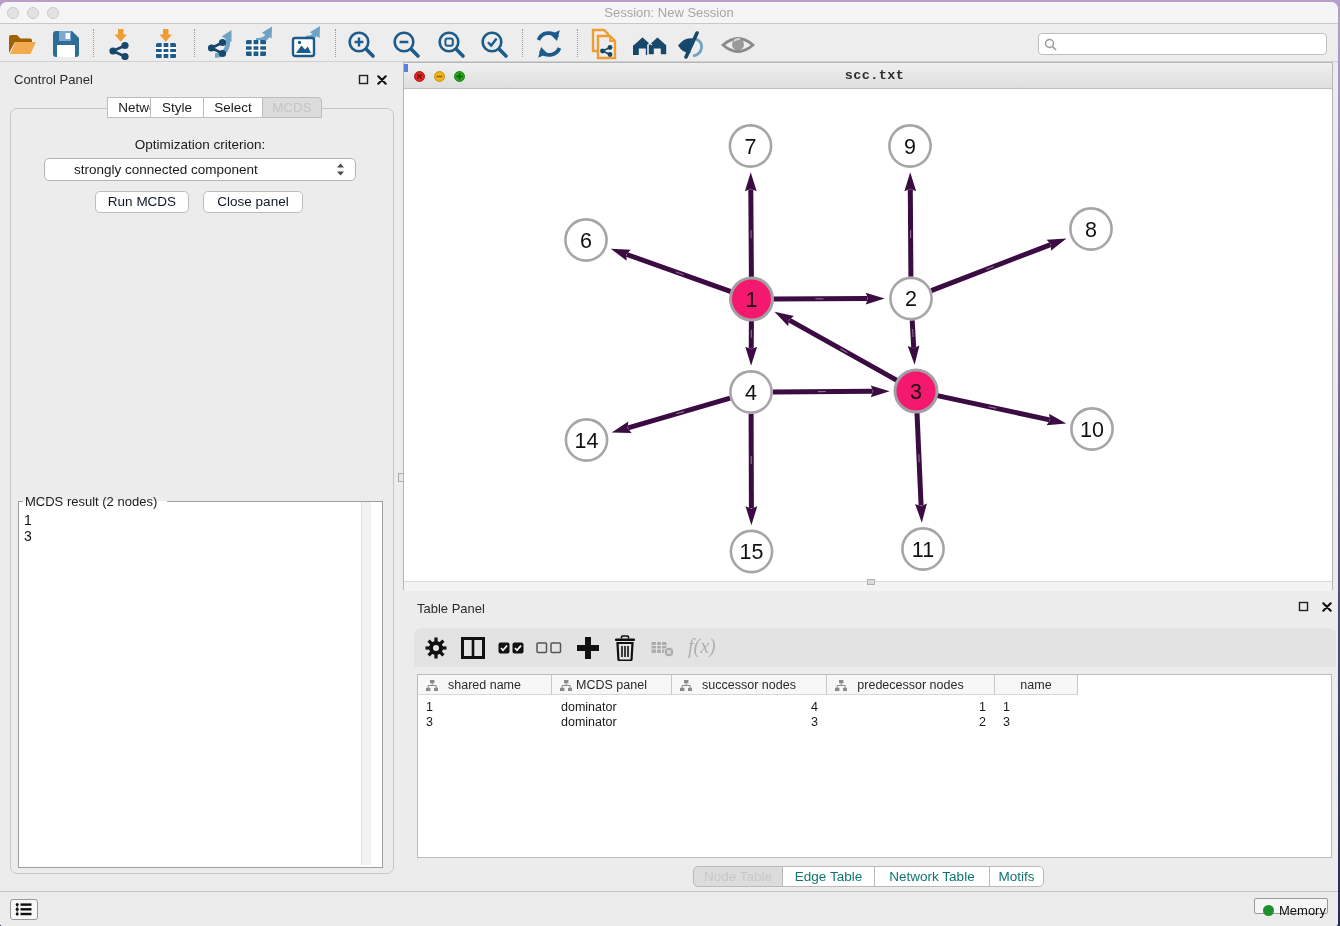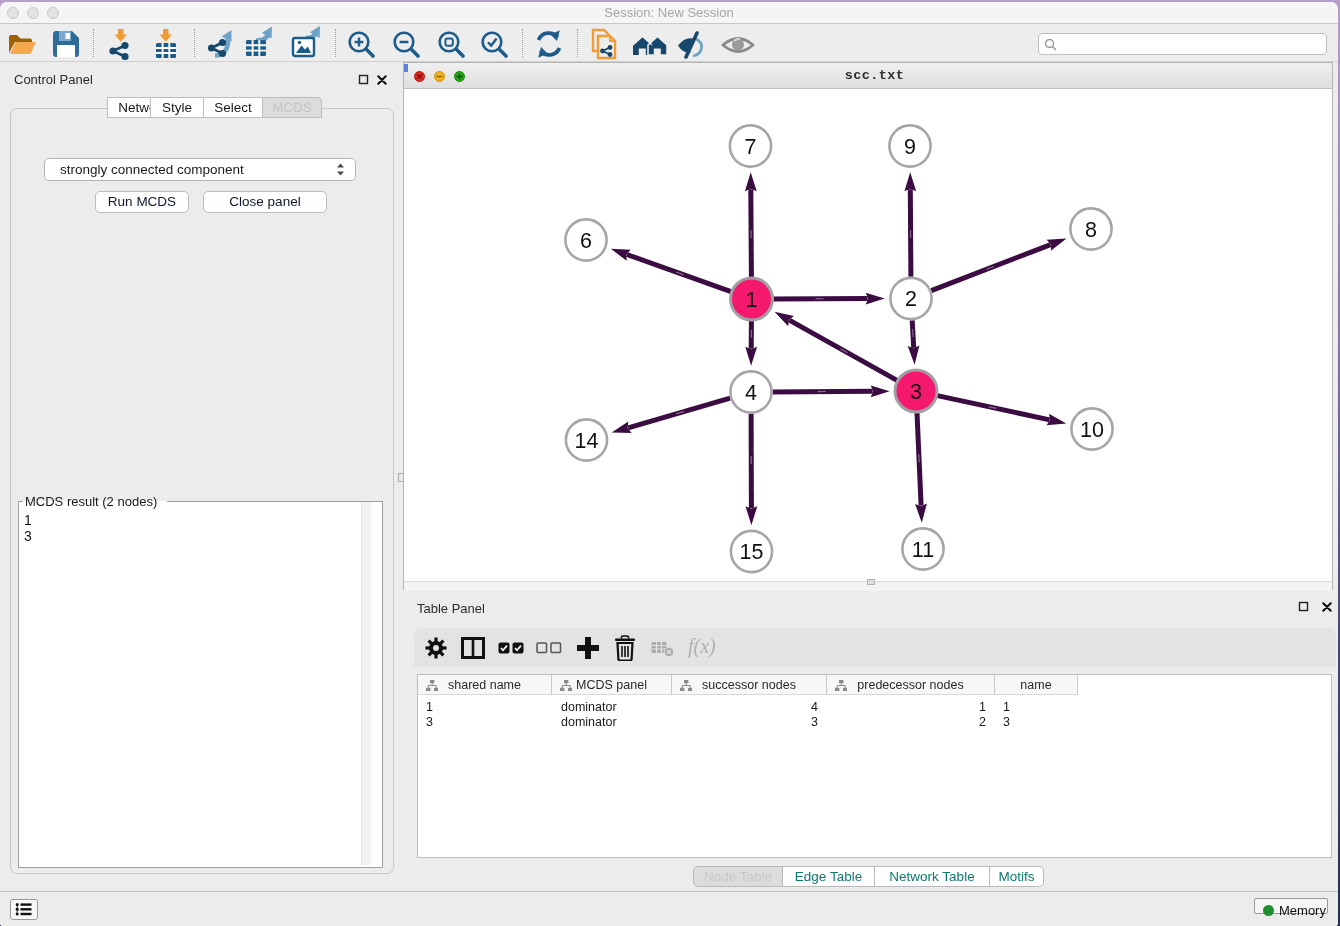--- a/index.html
+++ b/index.html
@@ -23,21 +23,21 @@
 
   
   .cp-head{position:absolute;left:14px;top:70px;font-size:13px;color:#2b2b2b;}
   .panelbody{position:absolute;left:10px;top:106px;width:384px;height:766px;
     border:1px solid #c6c6c6;border-radius:7px;background:#ececec;box-sizing:border-box;}
   .tabs{position:absolute;top:95px;left:79px;height:21px;}
   .tab{position:absolute;top:0;height:21px;background:#fff;border:1px solid #bdbdbd;
     box-sizing:border-box;font-size:13.5px;color:#1a1a1a;text-align:center;line-height:20px;}
   .optlabel{position:absolute;left:0;top:135px;width:400px;text-align:center;font-size:13.5px;color:#1a1a1a;}
   .dropdown{position:absolute;left:44px;top:156px;width:312px;height:23px;background:#fff;
-    border:1px solid #b3b3b3;border-radius:5px;box-sizing:border-box;font-size:13.5px;color:#1a1a1a;line-height:21px;padding-left:15px;}
+    border:1px solid #b3b3b3;border-radius:5px;box-sizing:border-box;font-size:13.5px;color:#1a1a1a;line-height:21px;padding-left:29px;}
   .btn{position:absolute;top:189px;height:22px;background:#fefefe;border:1px solid #bdbdbd;
     border-radius:5px;box-sizing:border-box;font-size:13.5px;color:#0f172a;text-align:center;line-height:20px;}
   .mcdsbox{position:absolute;left:18px;top:499px;width:365px;height:367px;background:#fff;
     border:1px solid #9f9f9f;border-top:none;box-sizing:border-box;}
   .mcds-top{position:absolute;background:#9f9f9f;height:1px;top:499px;}
   .mcds-legend{position:absolute;left:25px;top:492px;font-size:13px;color:#1b1b1b;}
 
   
   .netwin{position:absolute;left:403px;top:60px;width:930px;height:528px;background:#fff;
     border:1px solid #b5b5b5;box-sizing:border-box;}
@@ -193,28 +193,29 @@
     <svg style="position:absolute;left:377px;top:73px;" width="10" height="10" viewBox="0 0 10 10">
       <path d="M1.3 1.3 L8.7 8.7 M8.7 1.3 L1.3 8.7" stroke="#111" stroke-width="2.1" stroke-linecap="round"></path>
     </svg>
   <div class="panelbody"></div>
   <div class="tabs">
     <div class="tab" style="left:0;width:72px;margin-left:28px;">Network</div>
     <div class="tab" style="left:71px;width:54px;">Style</div>
     <div class="tab" style="left:124px;width:60px;">Select</div>
     <div class="tab" style="left:183px;width:60px;background:#dcdcdc;color:#c5c5c5;border-radius:0 4px 0 0;">MCDS</div>
   </div>
+  <div class="optlabel">Optimization criterion:</div>
   <div class="dropdown">strongly connected component
     <svg width="9" height="13" viewBox="0 0 9 13" style="position:absolute;right:10px;top:4px;">
       <path d="M1 4.6L4.5 0.6L8 4.6Z" fill="#4a4a4a"></path>
         <path d="M1 8.4L4.5 12.4L8 8.4Z" fill="#4a4a4a"></path>
     </svg>
   </div>
   <div class="btn" style="left:95px;width:94px;">Run MCDS</div>
-  <div class="btn" style="left:203px;width:124px;">Close panel</div>
+  <div class="btn" style="left:203px;width:100px;">Close panel</div>
   <div class="mcdsbox">
     <div style="position:absolute;left:5px;top:11px;font-size:14px;color:#111;line-height:16px;">1<br>3</div>
     <div style="position:absolute;right:11px;top:1px;width:9px;height:363px;background:#f2f2f2;border-left:1px solid #e0e0e0;"></div>
   </div>
   <div class="mcds-top" style="left:18px;width:5px;"></div>
   <div class="mcds-top" style="left:167px;width:216px;"></div>
   <div class="mcds-legend">MCDS result (2 nodes)</div>
   <div style="position:absolute;left:398px;top:471px;width:6px;height:9px;background:#e8e8e8;border:1px solid #aaa;box-sizing:border-box;"></div>
 
   <div class="netwin">

